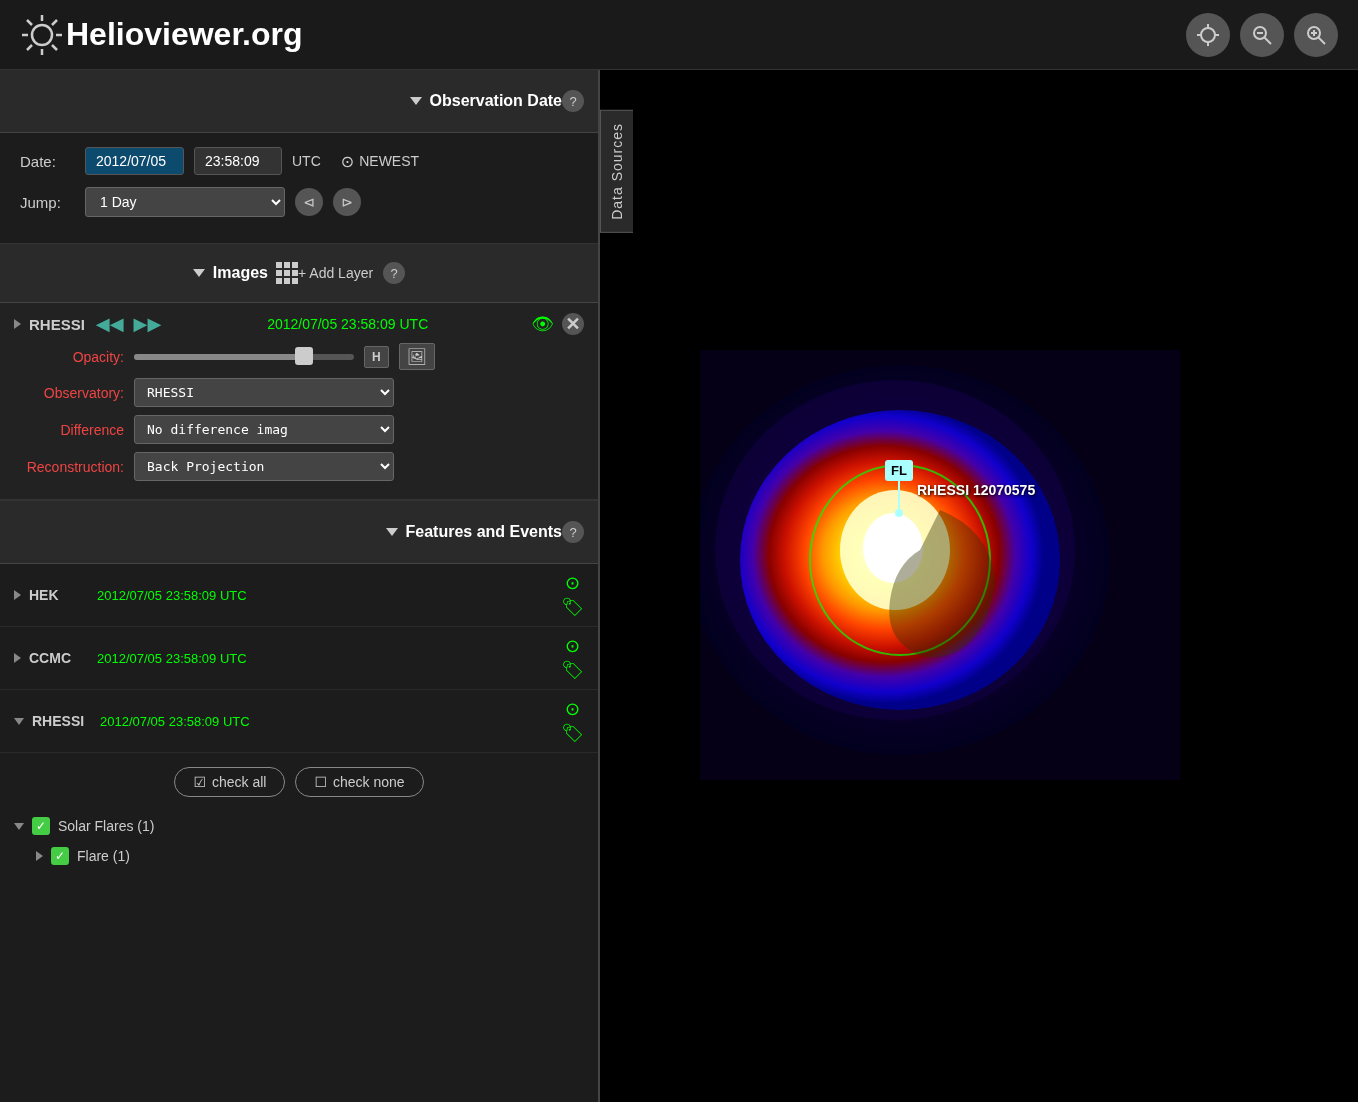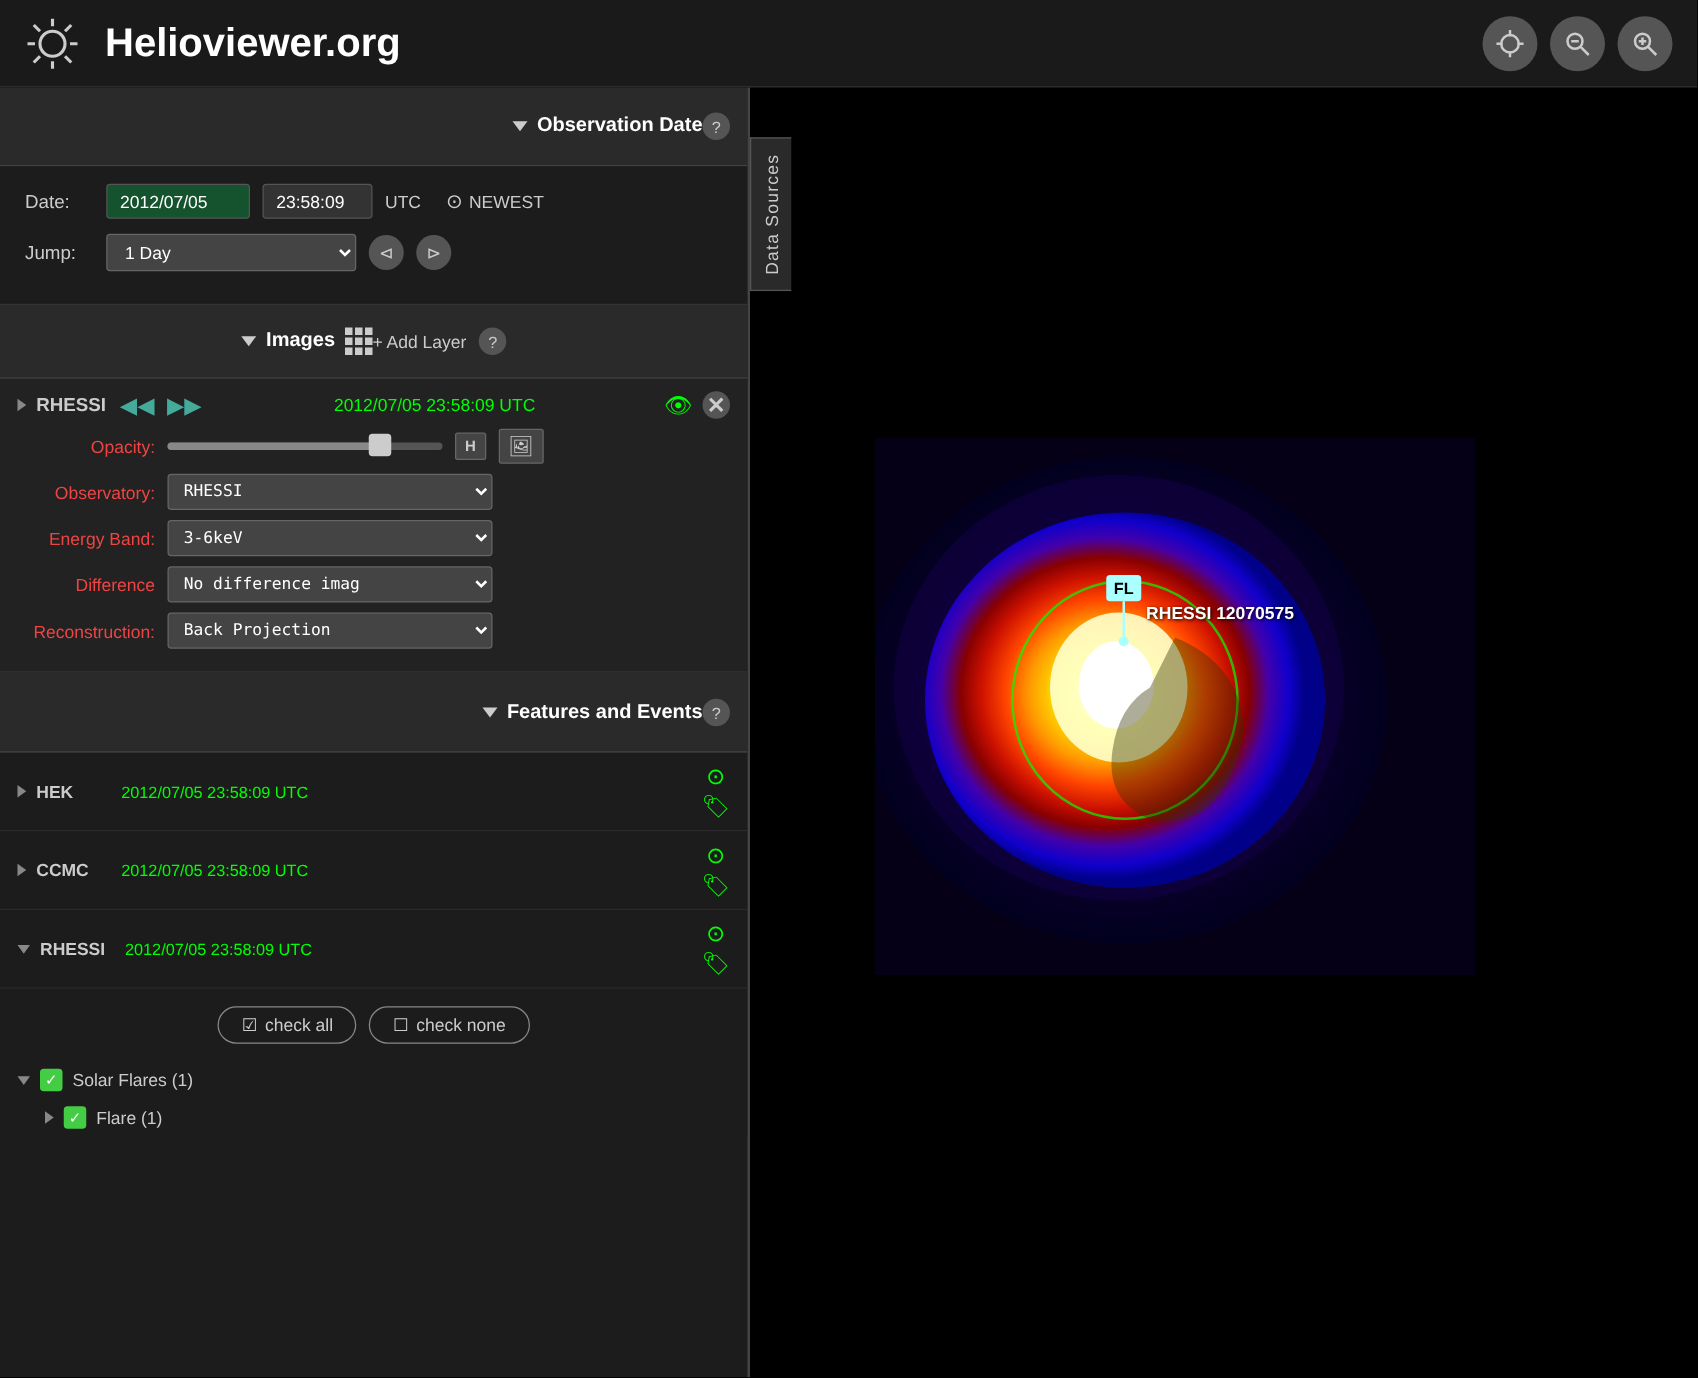--- a/index.html
+++ b/index.html
@@ -20,21 +20,21 @@
       display: flex;
       align-items: center;
       justify-content: space-between;
       padding: 8px 20px;
       border-bottom: 1px solid #333;
       height: 70px;
     }
     .header-logo {
       display: flex;
       align-items: center;
-      gap: 20px;
+      gap: 2px;
     }
     .logo-icon {
       width: 44px;
       height: 44px;
     }
     .header-title {
       color: #fff;
       font-size: 32px;
       font-weight: bold;
     }
@@ -123,27 +123,27 @@
       align-items: center;
       gap: 10px;
       margin-bottom: 12px;
     }
     .obs-label {
       color: #ccc;
       font-size: 15px;
       min-width: 55px;
     }
     .date-input {
-      background: #14532d;
+      background: #0c4a6e;
       border: 1px solid #555;
       color: #fff;
       padding: 5px 10px;
       font-size: 14px;
       border-radius: 3px;
-      width: 115px;
+      width: 99px;
     }
     .time-input {
       background: #333;
       border: 1px solid #555;
       color: #fff;
       padding: 5px 10px;
       font-size: 14px;
       border-radius: 3px;
       width: 88px;
     }
@@ -665,26 +665,20 @@
           <button class="screenshot-btn">🖼</button>
         </div>
 
         <div class="layer-row">
           <span class="layer-row-label">Observatory:</span>
           <select class="layer-select">
             <option>RHESSI</option>
           </select>
         </div>
 
-        <div class="layer-row">
-          <span class="layer-row-label">Energy Band:</span>
-          <select class="layer-select">
-            <option>3-6keV</option>
-          </select>
-        </div>
 
         <div class="layer-row">
           <span class="layer-row-label">Difference</span>
           <select class="layer-select">
             <option>No difference imag</option>
           </select>
         </div>
 
         <div class="layer-row">
           <span class="layer-row-label">Reconstruction:</span>

